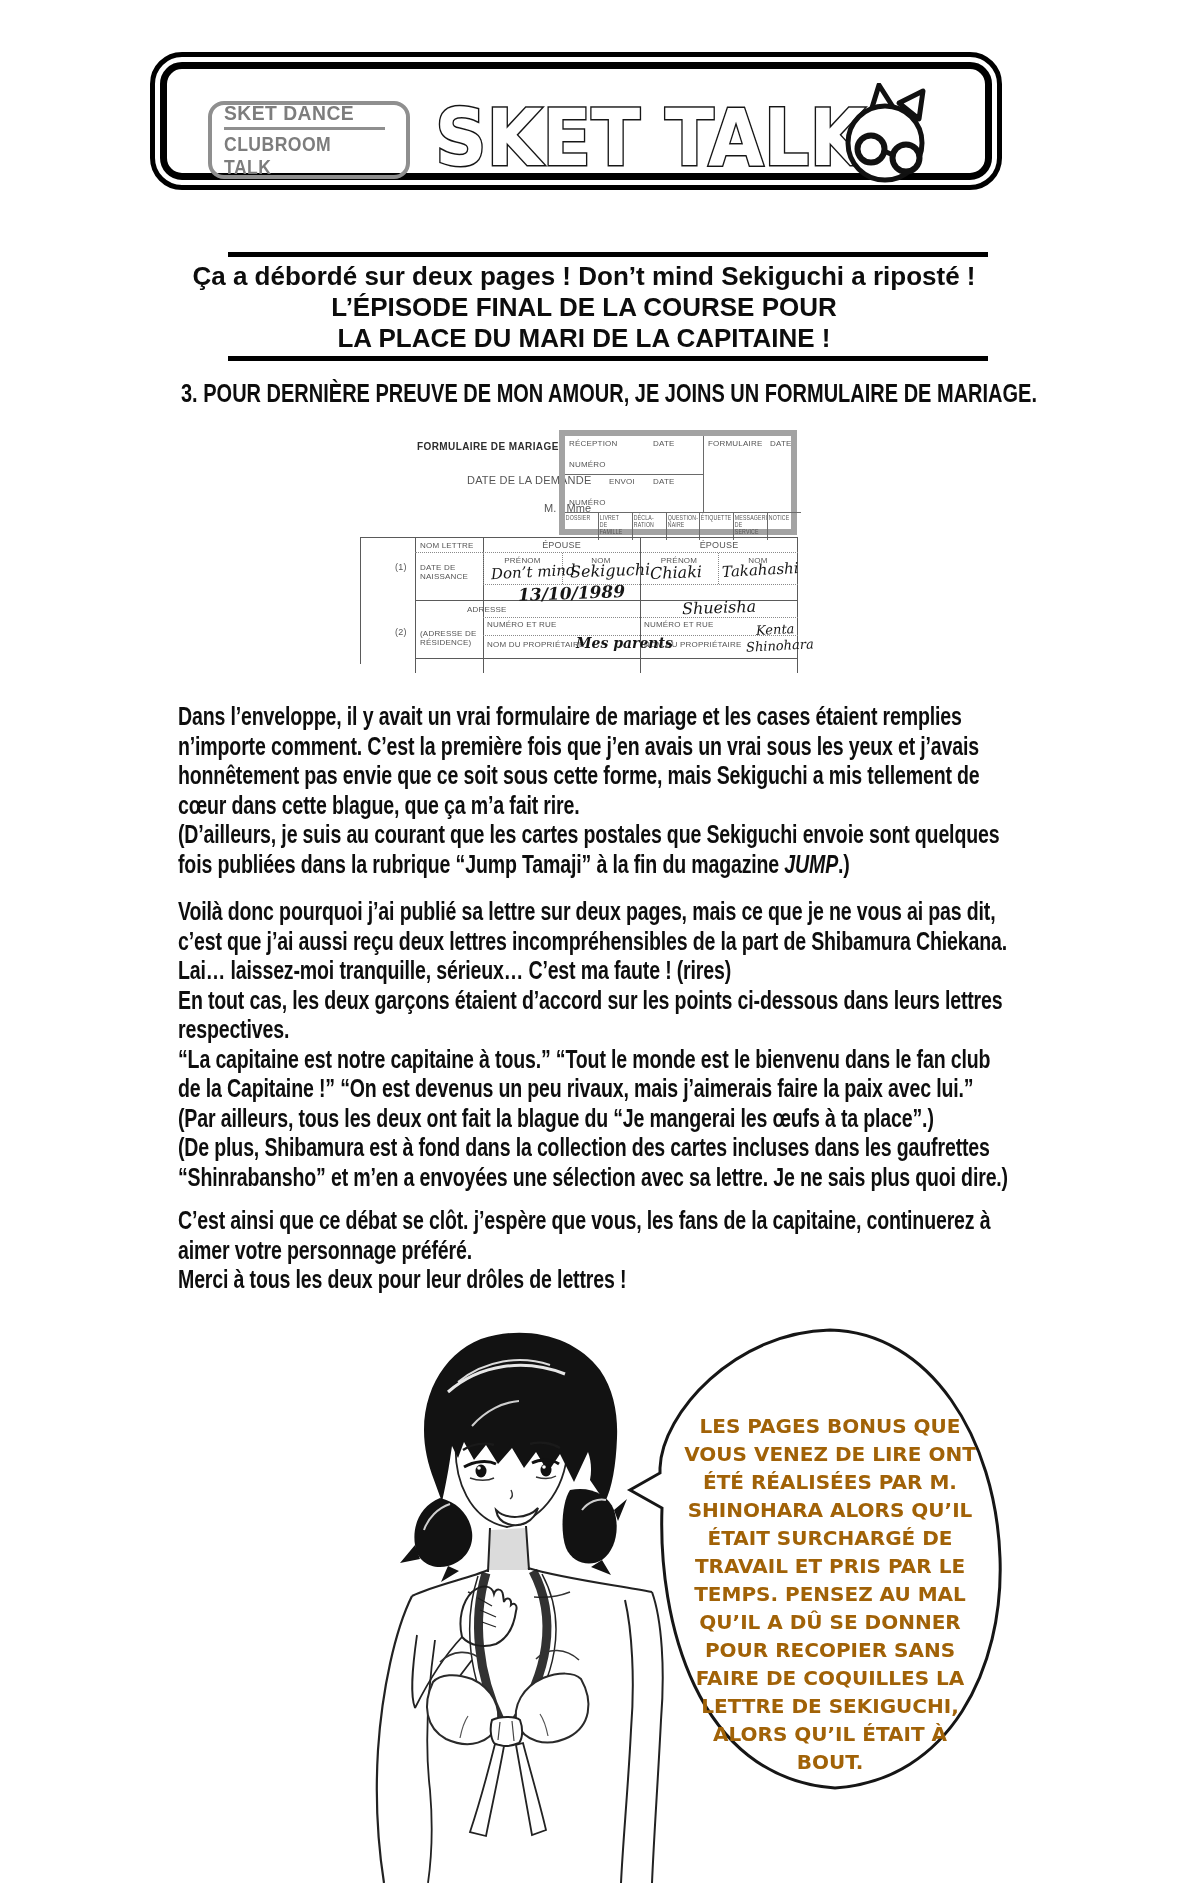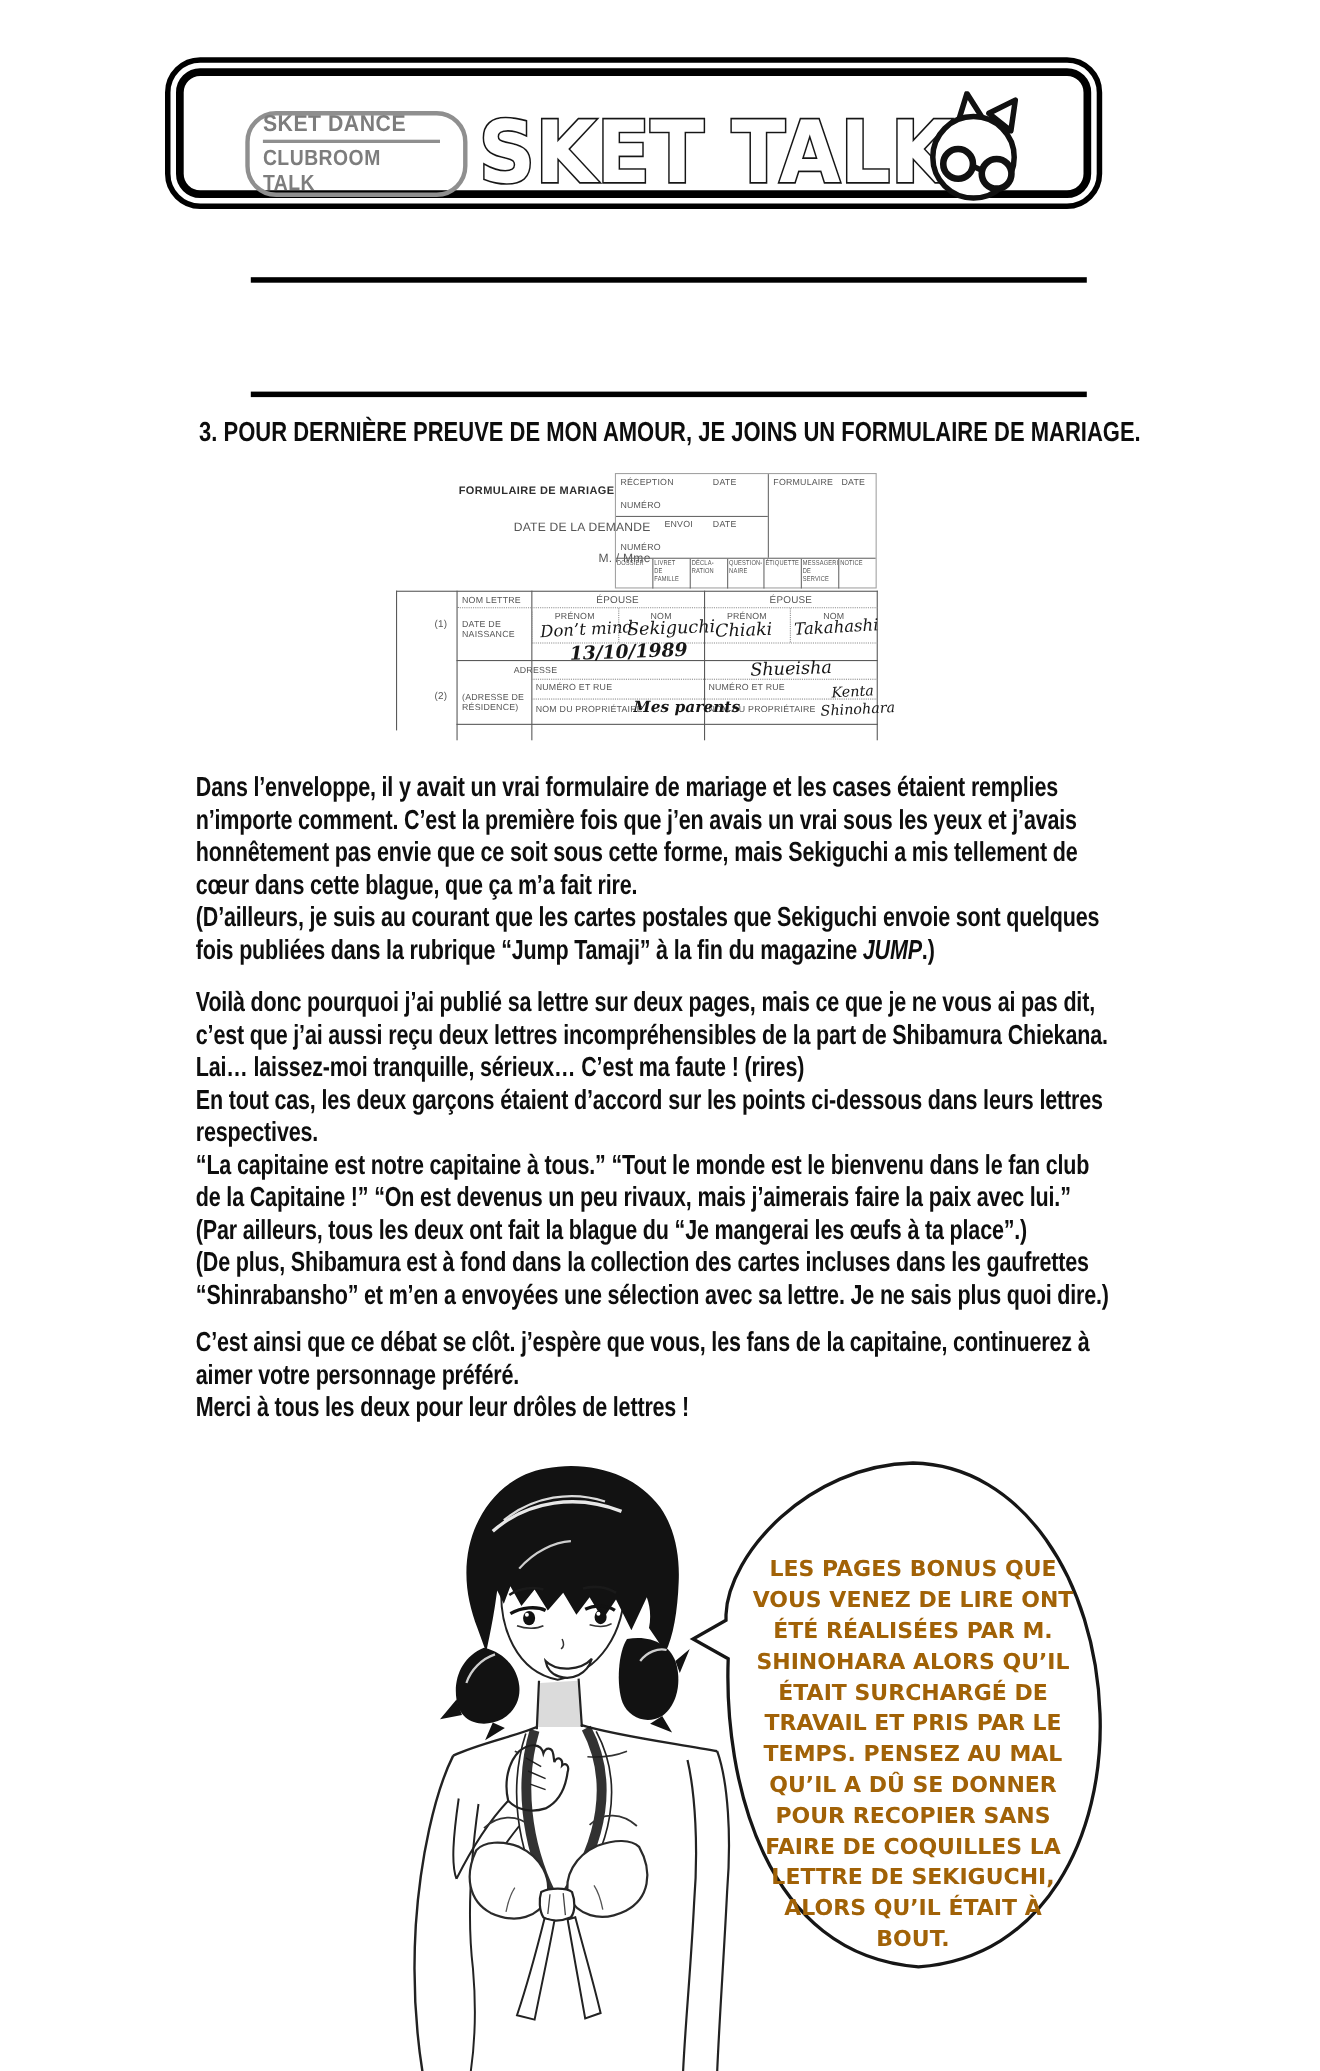--- a/index.html
+++ b/index.html
@@ -4,22 +4,22 @@
 <style>
   html,body{margin:0;padding:0;background:#fff;}
   #page{position:relative;width:1200px;height:1883px;background:#fff;overflow:hidden;
         font-family:"Liberation Sans",sans-serif;color:#111;}
 
   
   #logo-box{position:absolute;left:150px;top:52px;width:852px;height:138px;
             border:5px solid #000;border-radius:32px;padding:5px;box-sizing:border-box;}
   #logo-box-inner{width:100%;height:100%;border:7px solid #000;border-radius:22px;
                   box-sizing:border-box;position:relative;}
-  #badge{position:absolute;left:56px;top:32px;width:202px;height:78px;
-         border:4px solid #8f8f8f;border-radius:28px;box-sizing:border-box;
+  #badge{position:absolute;left:41px;top:32px;width:202px;height:78px;
+         border:4px solid #8f8f8f;border-radius:16px;box-sizing:border-box;
          display:flex;flex-direction:column;justify-content:center;align-items:flex-start;
          padding:0 12px;color:#7d7d7d;font-weight:bold;}
   #badge .b1{font-size:21px;letter-spacing:.5px;transform:scaleX(.92);transform-origin:0 50%;
              border-bottom:3px solid #8f8f8f;width:103%;padding-bottom:2px;}
   #badge .b2{font-size:20px;letter-spacing:.5px;transform:scaleX(.88);transform-origin:0 50%;margin-top:3px;}
   #logo-title-svg{position:absolute;left:268px;top:18px;}
   #cat-svg{position:absolute;left:660px;top:14px;}
 
   
   .rule{position:absolute;left:228px;width:760px;height:5px;background:#000;}
@@ -70,30 +70,33 @@
           <circle cx="58" cy="60" r="37" stroke-width="5"></circle>
           <circle cx="44" cy="66" r="13.5" stroke-width="6"></circle>
           <circle cx="79" cy="75" r="13.5" stroke-width="6"></circle>
           <path d="M57,68 L66,72" stroke-width="5" fill="none"></path>
         </g>
       </svg>
     </div>
   </div>
 
   <div class="rule" style="top:252px;"></div>
+  <div id="subtitle">Ça a débordé sur deux pages ! Don’t mind Sekiguchi a riposté !
+L’ÉPISODE FINAL DE LA COURSE POUR
+LA PLACE DU MARI DE LA CAPITAINE !</div>
   <div class="rule" style="top:356px;"></div>
 
   <div id="heading3">3. POUR DERNIÈRE PREUVE DE MON AMOUR, JE JOINS UN FORMULAIRE DE MARIAGE.</div>
 
   <div id="form">
     <div class="abs" style="left:72px;top:13px;font-size:10px;font-weight:600;color:#2e2e2e;letter-spacing:.4px;">FORMULAIRE DE MARIAGE</div>
     <div class="abs lbl" style="left:122px;top:46px;font-size:11px;">DATE DE LA DEMANDE</div>
     <div class="abs lbl" style="left:168px;top:74px;font-size:11px;margin-left:31px;">M. / Mme</div>
 
-    <div class="abs" style="left:214px;top:2px;width:238px;height:105px;border:1px solid #a3a3a3;box-sizing:border-box;">
+    <div class="abs" style="left:214px;top:2px;width:238px;height:105px;border:6px solid #a3a3a3;box-sizing:border-box;">
       <div class="abs" style="left:138px;top:0;width:1px;height:76px;background:#6a6a6a;"></div>
       <div class="abs" style="left:0;top:38px;width:138px;height:1px;background:#6a6a6a;"></div>
       <div class="abs" style="left:0;top:76px;width:236px;height:1px;background:#6a6a6a;"></div>
       <div class="abs lbl" style="left:4px;top:3px;">RÉCEPTION</div>
       <div class="abs lbl" style="left:88px;top:3px;">DATE</div>
       <div class="abs lbl" style="left:4px;top:24px;">NUMÉRO</div>
       <div class="abs lbl" style="left:4px;top:41px;padding-left:40px;">ENVOI</div>
       <div class="abs lbl" style="left:88px;top:41px;">DATE</div>
       <div class="abs lbl" style="left:4px;top:62px;">NUMÉRO</div>
       <div class="abs lbl" style="left:143px;top:3px;">FORMULAIRE</div>

